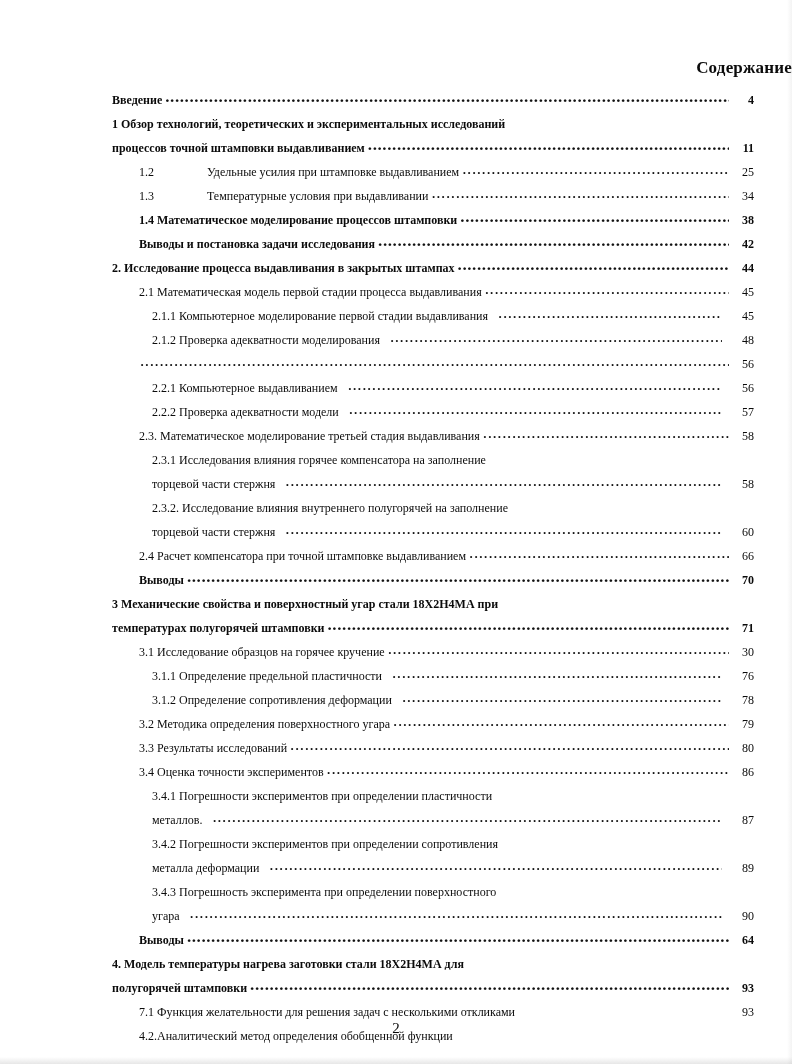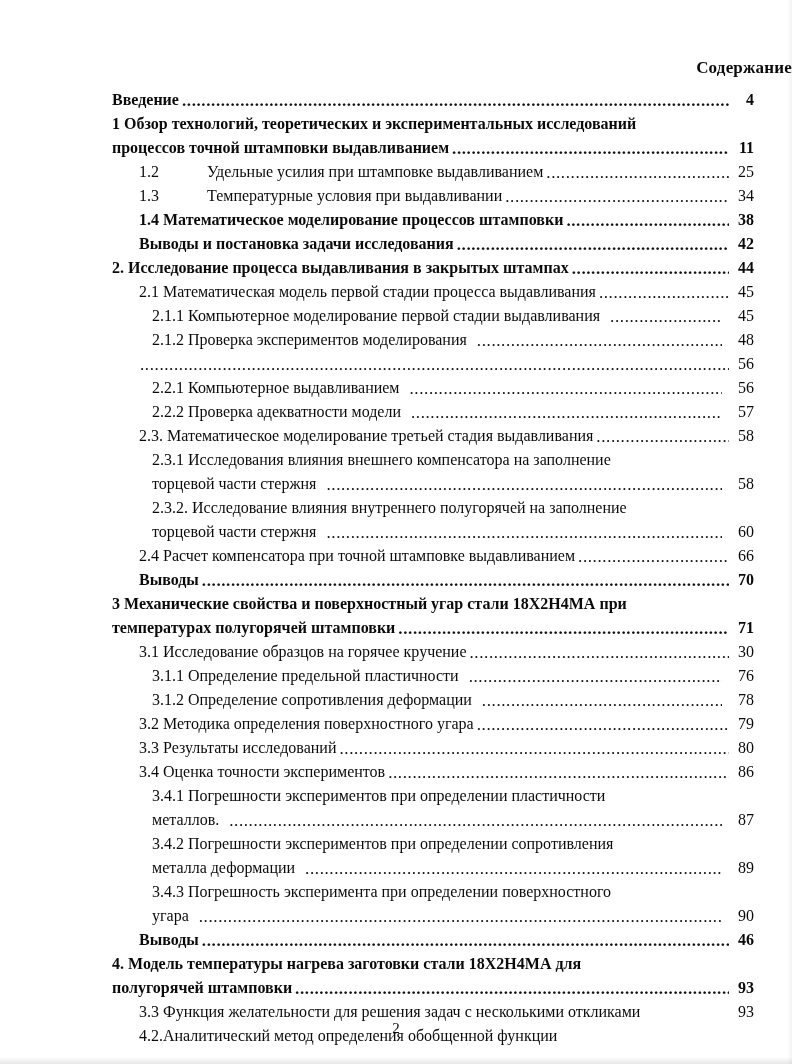--- a/index.html
+++ b/index.html
@@ -56,22 +56,22 @@
 
   .toc {
     position: absolute;
     left: 112px;
     top: 88px;
     width: 642px;
   }
 
   .toc-entry {
     display: flex;
-    align-items: flex-end;
-    font-size: 16px;
+    align-items: flex-start;
+    font-size: 12px;
     line-height: 24px;
     height: 24px;
     white-space: nowrap;
     overflow: hidden;
   }
 
   
   .lvl0 { padding-left: 0px; }
   .lvl1 { padding-left: 27px; }
   .lvl2 { padding-left: 40px; gap: 7px; }
@@ -180,21 +180,21 @@
         <span class="e-text">2.1 Математическая модель первой стадии процесса выдавливания</span>
         <span class="dots"></span>
         <span class="e-page">45</span>
       </div>
       <div class="toc-entry lvl2">
         <span class="e-text">2.1.1 Компьютерное моделирование первой стадии выдавливания</span>
         <span class="dots"></span>
         <span class="e-page">45</span>
       </div>
       <div class="toc-entry lvl2">
-        <span class="e-text">2.1.2 Проверка экспериментов моделирования</span>
+        <span class="e-text">2.1.2 Проверка адекватности моделирования</span>
         <span class="dots"></span>
         <span class="e-page">48</span>
       </div>
       <div class="toc-entry lvl1">
         <span class="dots"></span>
         <span class="e-page">56</span>
       </div>
       <div class="toc-entry lvl2">
         <span class="e-text">2.2.1 Компьютерное выдавливанием</span>
         <span class="dots"></span>
@@ -204,21 +204,21 @@
         <span class="e-text">2.2.2 Проверка адекватности модели</span>
         <span class="dots"></span>
         <span class="e-page">57</span>
       </div>
       <div class="toc-entry lvl1">
         <span class="e-text">2.3. Математическое моделирование третьей стадия выдавливания</span>
         <span class="dots"></span>
         <span class="e-page">58</span>
       </div>
       <div class="toc-entry lvl2">
-        <span class="e-text">2.3.1 Исследования влияния внешнего компенсатора на заполнение</span>
+        <span class="e-text">2.3.1 Исследования влияния горячее компенсатора на заполнение</span>
         <span class="dots dots-none"></span>
         <span class="e-page tight"></span>
       </div>
       <div class="toc-entry lvl2">
         <span class="e-text">торцевой части стержня</span>
         <span class="dots"></span>
         <span class="e-page">58</span>
       </div>
       <div class="toc-entry lvl2">
         <span class="e-text">2.3.2. Исследование влияния внутреннего полугорячей на заполнение</span>
@@ -306,34 +306,34 @@
         <span class="e-page tight"></span>
       </div>
       <div class="toc-entry lvl2">
         <span class="e-text">угара</span>
         <span class="dots"></span>
         <span class="e-page">90</span>
       </div>
       <div class="toc-entry lvl1 bold">
         <span class="e-text">Выводы</span>
         <span class="dots"></span>
-        <span class="e-page">46</span>
+        <span class="e-page">64</span>
       </div>
       <div class="toc-entry lvl0 bold">
         <span class="e-text">4. Модель температуры нагрева заготовки стали 18Х2Н4МА для</span>
         <span class="dots dots-none"></span>
         <span class="e-page tight"></span>
       </div>
       <div class="toc-entry lvl0 bold">
         <span class="e-text">полугорячей штамповки</span>
         <span class="dots"></span>
         <span class="e-page">93</span>
       </div>
       <div class="toc-entry lvl1">
-        <span class="e-text">3.3 Функция желательности для решения задач с несколькими откликами</span>
+        <span class="e-text">7.1 Функция желательности для решения задач с несколькими откликами</span>
         <span class="dots dots-none"></span>
         <span class="e-page tight">93</span>
       </div>
       <div class="toc-entry lvl1">
         <span class="e-text">4.2.Аналитический метод определения обобщенной функции</span>
         <span class="dots dots-none"></span>
         <span class="e-page tight"></span>
       </div>
     </div>
 

